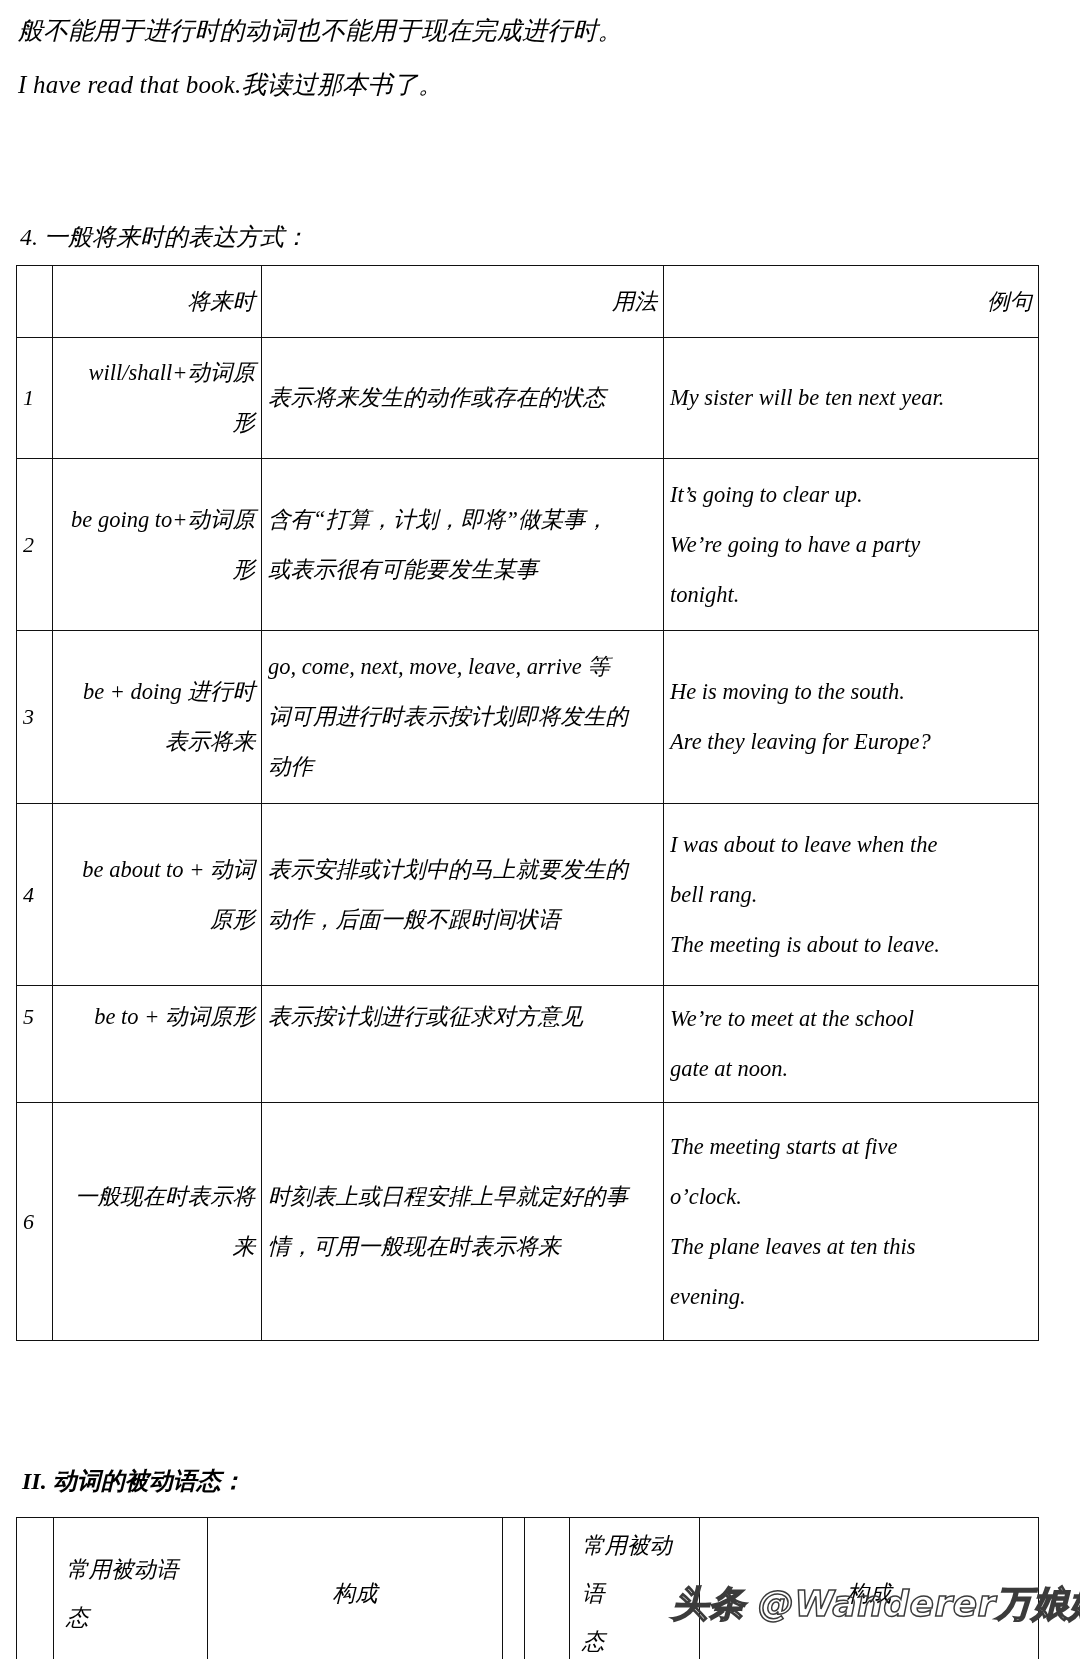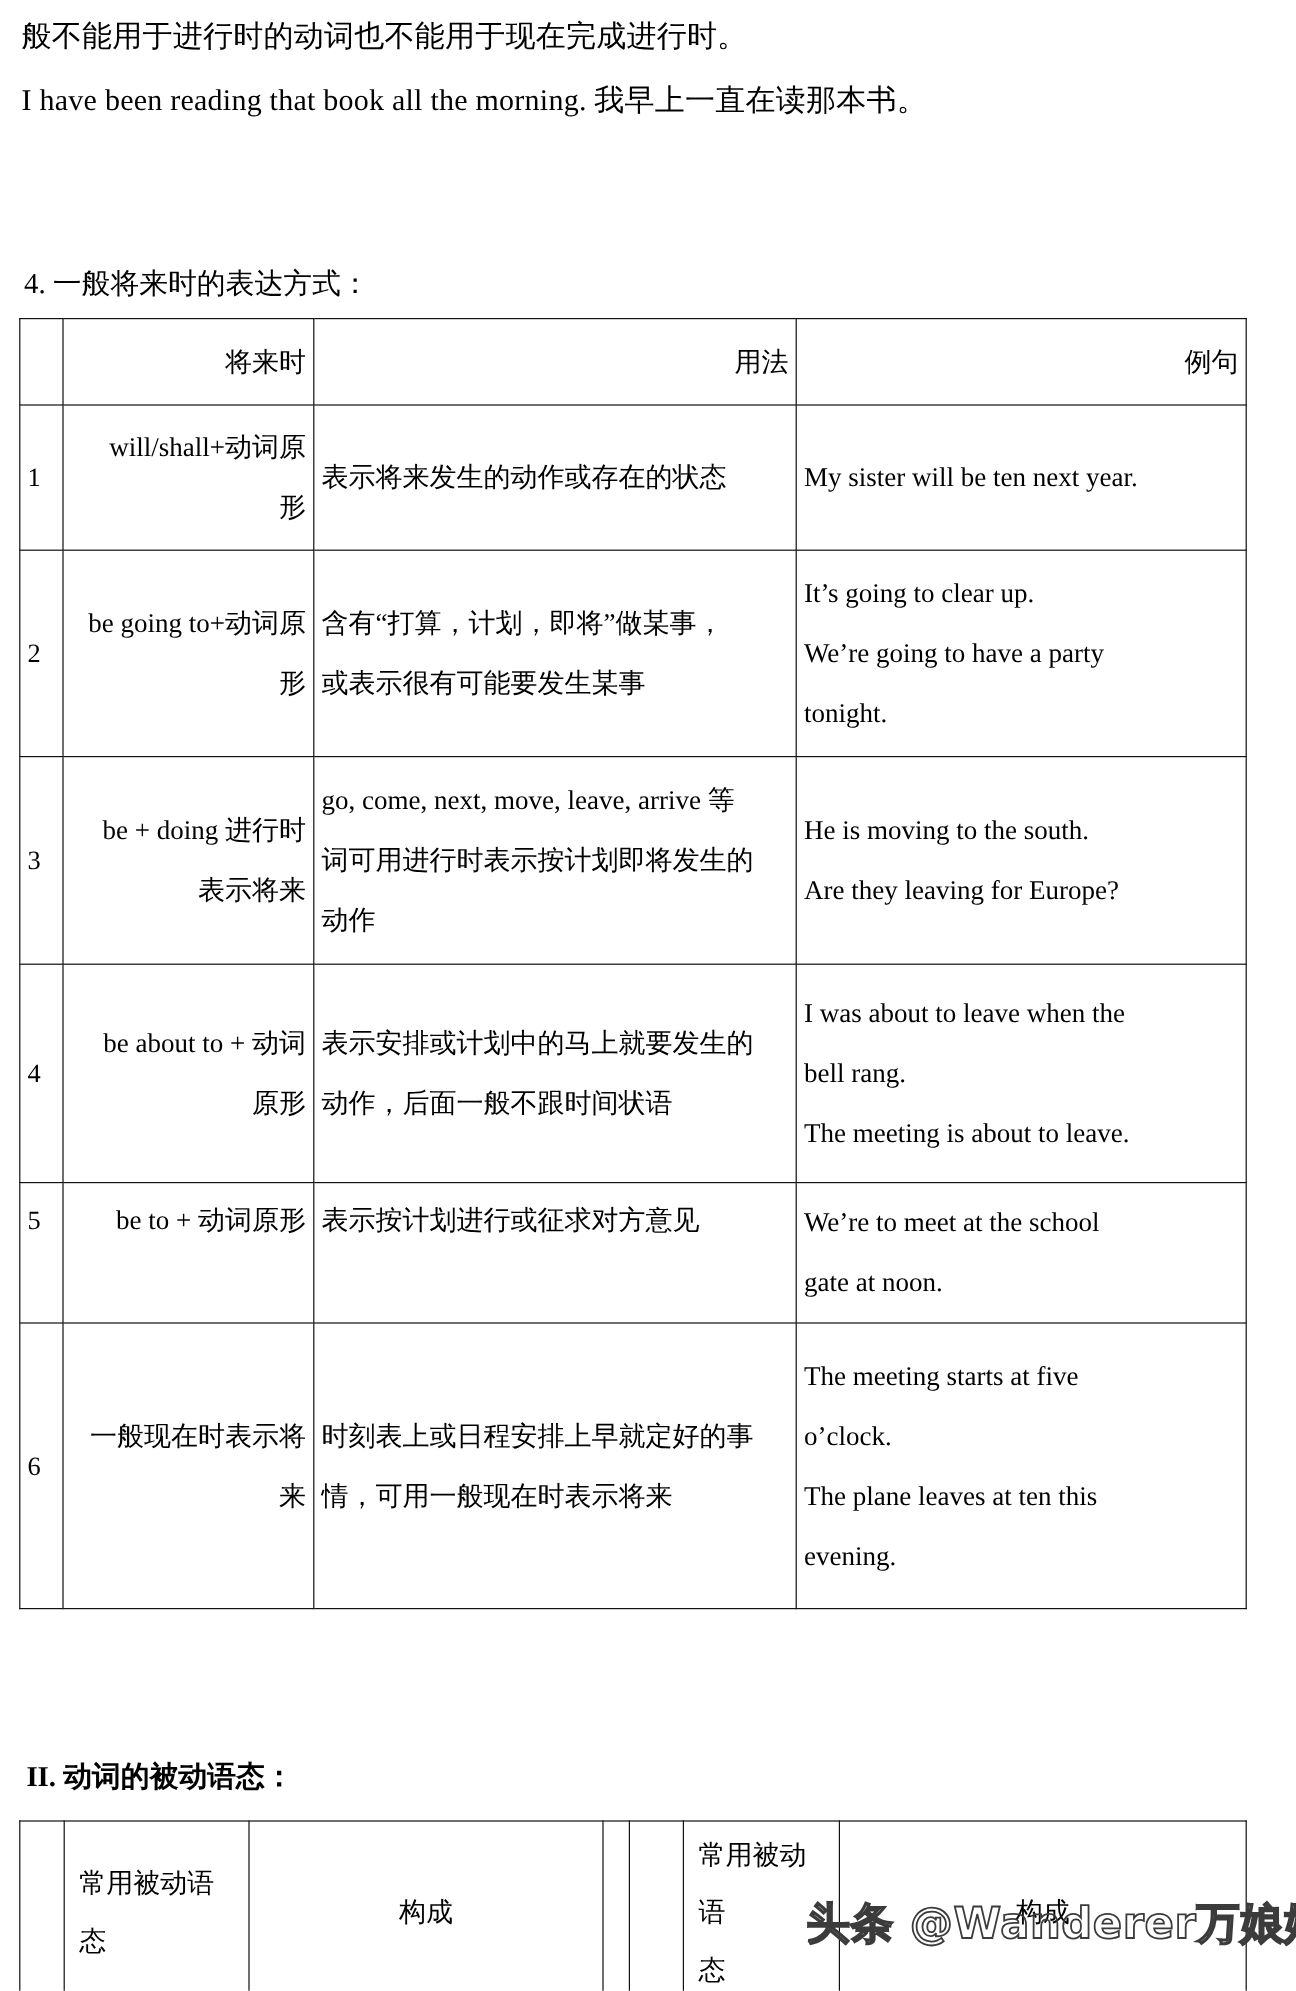--- a/index.html
+++ b/index.html
@@ -14,20 +14,21 @@
     font-family: "Liberation Serif", "DejaVu Serif", serif;
     color: #000000;
     overflow: hidden;
   }
 
   .page {
     position: relative;
     width: 1080px;
     height: 1646px;
     box-sizing: border-box;
+    font-style: italic;
   }
 
   
   .intro {
     position: absolute;
     left: 18px;
     top: 4px;
     width: 1040px;
   }
   .intro-line {
@@ -151,21 +152,21 @@
     letter-spacing: 0.5px;
   }
 </style>
 </head>
 <body>
 
 <div class="page">
 
   <div class="intro">
     <div class="intro-line cn">般不能用于进行时的动词也不能用于现在完成进行时。</div>
-    <div class="intro-line">I have been reading that book all the morning. 我早上一直在读那本书。</div>
+    <div class="intro-line">I have read that book.我读过那本书了。</div>
   </div>
 
   <div class="heading heading-4">4. 一般将来时的表达方式：</div>
 
   <table id="future-table" class="doc-table">
     <colgroup>
       <col class="c-idx">
         <col class="c-form">
         <col class="c-usage">
         <col class="c-exam">

